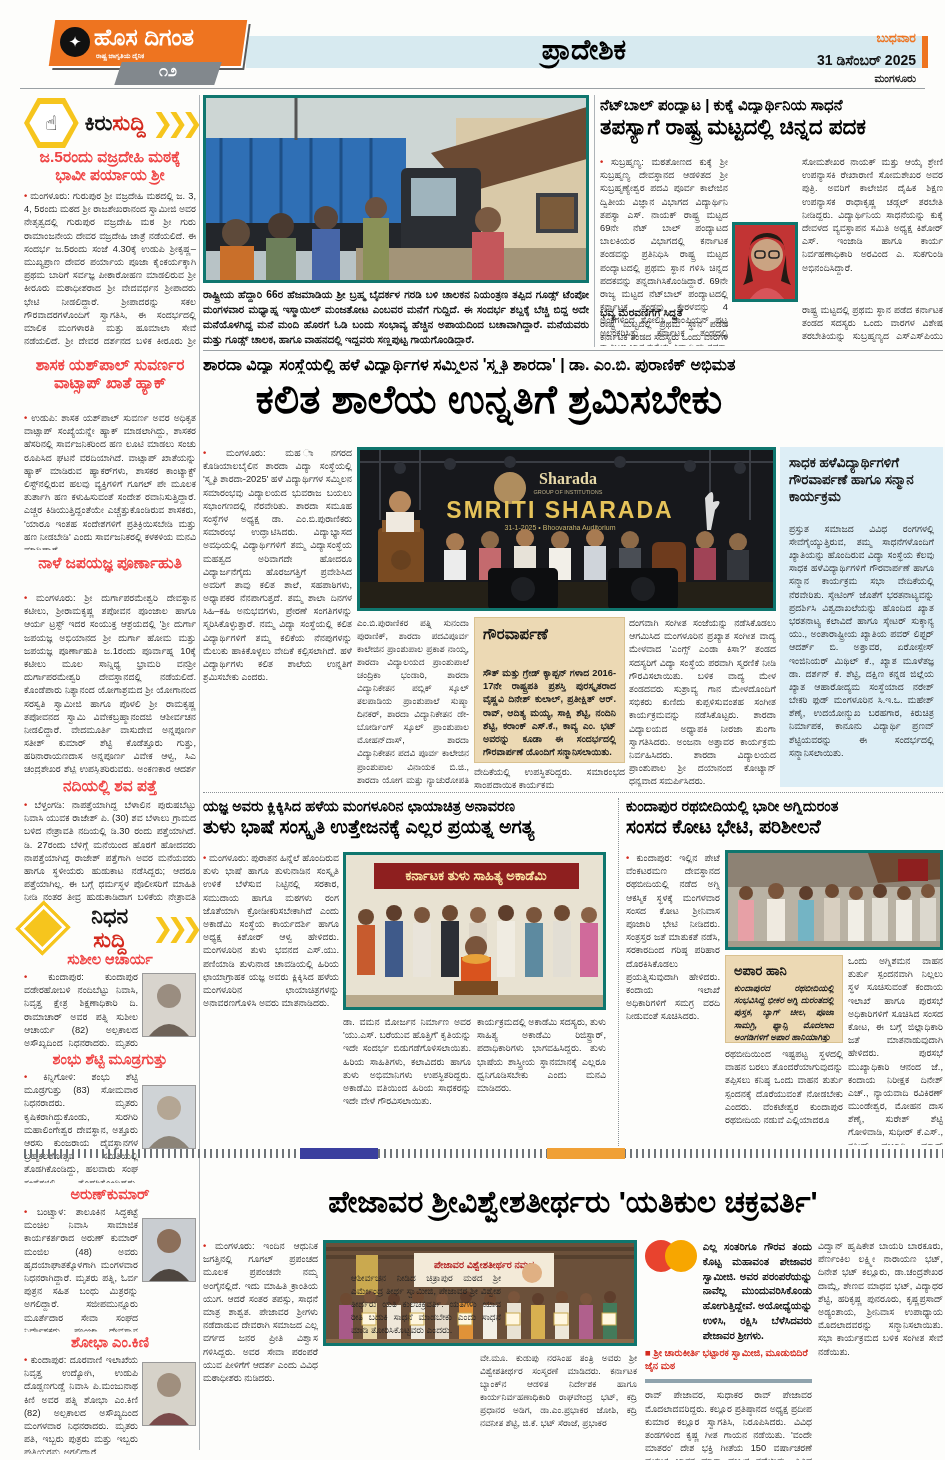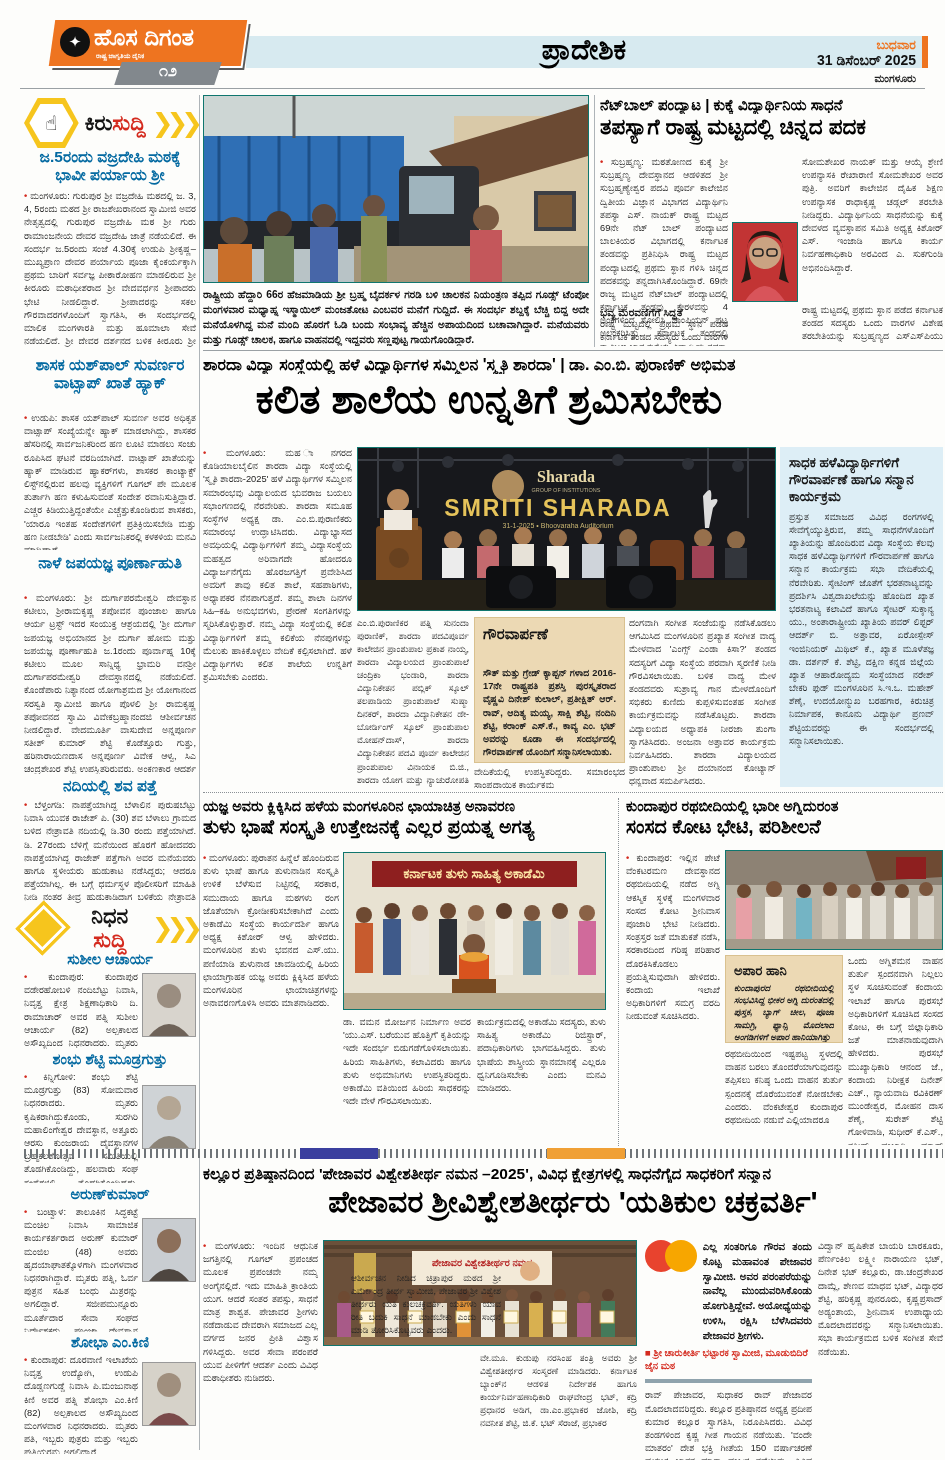--- a/index.html
+++ b/index.html
@@ -1,21 +1,21 @@
 <!DOCTYPE html>
 <html><head>
 <meta charset="utf-8">
 <style>
   html,body{margin:0;padding:0;background:#e9e9e9;}
   .page{position:relative;width:945px;height:1460px;background:#fdfdfb;margin:0 auto;
         font-family:"Liberation Sans","DejaVu Sans",sans-serif;color:#141414;overflow:hidden;}
   .abs{position:absolute;}
   .body{font-size:9.3px;line-height:1.42;text-align:justify;color:#1c1c1c;overflow:hidden;}
   .body.dl::before{content:"• ";color:#d42a1e;font-weight:700;}
-  .bh{font-weight:700;text-align:center;color:#0369a1;line-height:1.18;overflow:hidden;}
+  .bh{font-weight:700;text-align:center;color:#ef4444;line-height:1.18;overflow:hidden;}
   .kick{font-weight:700;color:#000;overflow:hidden;white-space:nowrap;}
   .hl{font-weight:700;color:#000;line-height:1.05;overflow:hidden;}
   .vrule{width:1px;background:#aeb4b8;}
   .hrule{height:1px;background:#9aa0a4;}
   .dotrule{border-left:1px dotted #8b9196;width:0;}
   .caption{font-size:9px;line-height:1.45;text-align:justify;color:#222;overflow:hidden;}
   .caption.bold{font-weight:700;font-size:10.3px;color:#111;}
   .beigebox{background:#ecd9b4;border:1px solid #d9c18f;box-sizing:border-box;padding:7px 8px;overflow:hidden;}
   .bluebox{background:#ddeef6;box-sizing:border-box;padding:8px 9px;overflow:hidden;}
   .badge{display:flex;align-items:center;gap:6px;}
@@ -26,38 +26,38 @@
   .diamond{width:34px;height:34px;background:#f6c51d;transform:rotate(45deg);border:3px solid #f6c51d;box-shadow:inset 0 0 0 3px #fff;}
   .badgetxt{font-size:21px;font-weight:800;letter-spacing:0;text-align:center;}
   .badgetxt .red{color:#d42a1e;}
   .chev{color:#f6c51d;font-weight:800;font-size:26px;letter-spacing:-7px;line-height:1;}
   .dashes{background:repeating-linear-gradient(90deg,#6f7478 0 2px,transparent 2px 6px);}
   .quoteicon{position:relative;width:52px;height:34px;}
   .quoteicon .c1{position:absolute;left:0;top:0;width:32px;height:32px;border-radius:50%;background:#e8432e;}
   .quoteicon .c2{position:absolute;left:20px;top:0;width:32px;height:32px;border-radius:50%;background:#f7a600;}
   .qtext{font-size:10.2px;font-weight:700;line-height:1.45;text-align:justify;color:#111;}
   .qattr{font-size:9.6px;font-weight:700;color:#d42a1e;line-height:1.35;}
-  .photoframe{border:1px solid #0f766e;box-sizing:border-box;background:#bef264;overflow:hidden;}
+  .photoframe{border:3px solid #0f766e;box-sizing:border-box;background:#bef264;overflow:hidden;}
   svg{display:block;}
 </style>
 </head>
 <body>
 
 <div class="page">
 
   <div class="abs" style="left:0;top:0;width:945px;height:90px;">
     <div class="abs" style="left:246px;top:36px;width:676px;height:32px;background:#d7eaf0;"></div>
     <div class="abs" style="left:246px;top:34px;width:676px;text-align:center;font-size:28px;font-weight:800;color:#000;">ಪ್ರಾದೇಶಿಕ</div>
     <div class="abs" style="left:52px;top:20px;width:192px;height:46px;background:#ee7420;transform:skewX(-8deg);box-shadow:2px 2px 0 #fff,4px 4px 0 #5a5a5a;"></div>
     <div class="abs" style="left:60px;top:27px;width:30px;height:30px;border-radius:50%;background:#111;color:#fff;display:flex;align-items:center;justify-content:center;font-size:15px;">✦</div>
     <div class="abs" style="left:94px;top:24px;width:150px;font-size:23px;font-weight:800;color:#fff;white-space:nowrap;">ಹೊಸ ದಿಗಂತ</div>
     <div class="abs" style="left:96px;top:52px;width:140px;font-size:6.5px;font-weight:700;color:#fff;">ರಾಷ್ಟ್ರ ಜಾಗೃತಿಯ ದೈನಿಕ</div>
     <div class="abs" style="left:118px;top:62px;width:100px;height:23px;background:#82888d;transform:skewX(-18deg);"></div>
     <div class="abs" style="left:118px;top:62px;width:100px;text-align:center;font-size:16px;font-weight:800;color:#fff;">೧೨</div>
-    <div class="abs" style="left:790px;top:38px;width:126px;text-align:right;font-size:12.5px;font-weight:800;color:#ee7420;">ಬುಧವಾರ</div>
+    <div class="abs" style="left:790px;top:31px;width:126px;text-align:right;font-size:12.5px;font-weight:800;color:#ee7420;">ಬುಧವಾರ</div>
     <div class="abs" style="left:770px;top:52px;width:146px;text-align:right;font-size:14px;font-weight:800;color:#111;">31 ಡಿಸೆಂಬರ್ 2025</div>
     <div class="abs" style="left:790px;top:72px;width:126px;text-align:right;font-size:10.5px;font-weight:700;color:#222;">ಮಂಗಳೂರು</div>
     <div class="abs" style="left:922px;top:36px;width:6px;height:32px;background:#ee7420;"></div>
     <div class="abs hrule" style="left:20px;top:88px;width:905px;"></div>
   </div>
 
   <div class="abs vrule" style="left:199px;top:95px;height:1355px;"></div>
 
   <div class="abs badge" style="left:24px;top:98px;width:172px;height:50px;">
     <div class="hex">
@@ -252,21 +252,21 @@
 
   <div class="abs beigebox" style="left:474px;top:617px;width:151px;height:146px;">
     <div style="font-size:15px;font-weight:800;margin-bottom:4px;">ಗೌರವಾರ್ಪಣೆ</div>
     <div class="body" style="font-weight:700;height:110px;margin-top:24px;">ಸೌತ್ ಮತ್ತು ಗ್ರೇಡ್ ಕ್ಯಾಪ್ಟನ್ ಗಳಾದ 2016-17ನೇ ರಾಷ್ಟ್ರಪತಿ ಪ್ರಶಸ್ತಿ ಪುರಸ್ಕೃತರಾದ ವೈಷ್ಣವಿ ದಿನೇಶ್ ಕುಲಾಲ್, ಪ್ರತೀಕ್ಷಿತ್ ಆರ್. ರಾವ್, ಆದಿತ್ಯ ಮಯ್ಯ, ಸಾಕ್ಷಿ ಶೆಟ್ಟಿ, ನಂದಿನಿ ಶೆಟ್ಟಿ, ಕರಾಂಕ್ ಎಸ್.ಕೆ., ಕಾವ್ಯ ಎಂ. ಭಟ್ ಅವರನ್ನು ಕೂಡಾ ಈ ಸಂದರ್ಭದಲ್ಲಿ ಗೌರವಾರ್ಪಣೆ ಯೊಂದಿಗೆ ಸನ್ಮಾನಿಸಲಾಯಿತು.</div>
   </div>
   <div class="abs body" style="left:474px;top:766px;width:151px;height:22px;">ವೇದಿಕೆಯಲ್ಲಿ ಉಪಸ್ಥಿತರಿದ್ದರು. ಸಮಾರಂಭದ ಸಾಂಪ್ರದಾಯಿಕ ಕಾರ್ಯಕ್ರಮ</div>
 
   <div class="abs body" style="left:629px;top:617px;width:147px;height:170px;">ದಂಗವಾಗಿ ಸಂಗೀತ ಸಂಜೆಯನ್ನು ನಡೆಸಿಕೊಡಲು ಆಗಮಿಸಿದ ಮಂಗಳೂರಿನ ಪ್ರಖ್ಯಾತ ಸಂಗೀತ ವಾದ್ಯ ಮೇಳವಾದ 'ಎಂಗ್ಸ್ ಎಂಡಾ ಕಿಸಾ?' ತಂಡದ ಸದಸ್ಯರಿಗೆ ವಿದ್ಯಾ ಸಂಸ್ಥೆಯ ಪರವಾಗಿ ಸ್ಮರಣಿಕೆ ನೀಡಿ ಗೌರವಿಸಲಾಯಿತು. ಬಳಿಕ ವಾದ್ಯ ಮೇಳ ತಂಡದವರು ಸುಶ್ರಾವ್ಯ ಗಾನ ಮೇಳದೊಂದಿಗೆ ಸಭಿಕರು ಕುಣಿದು ಕುಪ್ಪಳಿಸುವಂತಹ ಸಂಗೀತ ಕಾರ್ಯಕ್ರಮವನ್ನು ನಡೆಸಿಕೊಟ್ಟರು. ಶಾರದಾ ವಿದ್ಯಾಲಯದ ಅಧ್ಯಾಪಕಿ ನೀರಜಾ ತುಂಗಾ ಸ್ವಾಗತಿಸಿದರು. ಅಂಜನಾ ಅತ್ತಾವರ ಕಾರ್ಯಕ್ರಮ ನಿರ್ವಹಿಸಿದರು. ಶಾರದಾ ವಿದ್ಯಾಲಯದ ಪ್ರಾಂಶುಪಾಲ ಶ್ರೀ ದಯಾನಂದ ಕೋಟ್ಯಾನ್ ಧನ್ಯವಾದ ಸಮರ್ಪಿಸಿದರು.</div>
 
   <div class="abs bluebox" style="left:780px;top:447px;width:163px;height:340px;">
-    <div style="font-size:13.5px;font-weight:800;line-height:1.25;margin-bottom:5px;">ಸಾಧಕ ಹಳೆವಿದ್ಯಾರ್ಥಿಗಳಿಗೆ ಗೌರವಾರ್ಪಣೆ ಹಾಗೂ ಸನ್ಮಾನ ಕಾರ್ಯಕ್ರಮ</div>
+    <div style="font-size:13.5px;font-weight:800;line-height:1.25;margin-bottom:17px;">ಸಾಧಕ ಹಳೆವಿದ್ಯಾರ್ಥಿಗಳಿಗೆ ಗೌರವಾರ್ಪಣೆ ಹಾಗೂ ಸನ್ಮಾನ ಕಾರ್ಯಕ್ರಮ</div>
     <div class="body" style="height:272px;">ಪ್ರಸ್ತುತ ಸಮಾಜದ ವಿವಿಧ ರಂಗಗಳಲ್ಲಿ ಸೇವೆಗೈಯ್ಯುತ್ತಿರುವ, ತಮ್ಮ ಸಾಧನೆಗಳೊಂದಿಗೆ ಖ್ಯಾತಿಯನ್ನು ಹೊಂದಿರುವ ವಿದ್ಯಾ ಸಂಸ್ಥೆಯ ಕೆಲವು ಸಾಧಕ ಹಳೆವಿದ್ಯಾರ್ಥಿಗಳಿಗೆ ಗೌರವಾರ್ಪಣೆ ಹಾಗೂ ಸನ್ಮಾನ ಕಾರ್ಯಕ್ರಮ ಸಭಾ ವೇದಿಕೆಯಲ್ಲಿ ನೆರವೇರಿತು. ಸ್ಕೇಟಿಂಗ್ ಜೊತೆಗೆ ಭರತನಾಟ್ಯವನ್ನು ಪ್ರದರ್ಶಿಸಿ ವಿಶ್ವದಾಖಲೆಯನ್ನು ಹೊಂದಿದ ಖ್ಯಾತ ಭರತನಾಟ್ಯ ಕಲಾವಿದೆ ಹಾಗೂ ಸ್ಕೇಟರ್ ಸುಕ್ಕಾನ್ಯ ಯು., ಅಂತಾರಾಷ್ಟ್ರೀಯ ಖ್ಯಾತಿಯ ಪವರ್ ಲಿಫ್ಟರ್ ಆದರ್ಶ್ ಬಿ. ಅತ್ತಾವರ, ಏರೋಸ್ಪೇಸ್ ಇಂಜಿನಿಯರ್ ಮಿಥಿಲ್ ಕೆ., ಖ್ಯಾತ ಮೂಳೆತಜ್ಞ ಡಾ. ದರ್ಶನ್ ಕೆ. ಶೆಟ್ಟಿ, ದಕ್ಷಿಣ ಕನ್ನಡ ಜಿಲ್ಲೆಯ ಖ್ಯಾತ ಆಹಾರೋದ್ಯಮ ಸಂಸ್ಥೆಯಾದ ನರೇಶ್ ಬೇಕರಿ ಫುಡ್ ಮಂಗಳೂರಿನ ಸಿ.ಇ.ಒ. ಮಹೇಶ್ ಶೆಣೈ, ಉದಯೋನ್ಮುಖ ಬರಹಗಾರ, ಕಿರುಚಿತ್ರ ನಿರ್ಮಾಪಕ, ಕಾನೂನು ವಿದ್ಯಾರ್ಥಿ ಪ್ರಣವ್ ಶೆಟ್ಟಿಯವರನ್ನು ಈ ಸಂದರ್ಭದಲ್ಲಿ ಸನ್ಮಾನಿಸಲಾಯಿತು.</div>
   </div>
 
   <div class="abs" style="left:203px;top:792px;width:740px;border-top:1px dotted #8b9196;"></div>
 
   <div class="abs hl" style="left:203px;top:817px;width:415px;height:30px;font-size:19px;">ತುಳು ಭಾಷೆ ಸಂಸ್ಕೃತಿ ಉತ್ತೇಜನಕ್ಕೆ ಎಲ್ಲರ ಪ್ರಯತ್ನ ಅಗತ್ಯ</div>
   <div class="abs kick" style="left:203px;top:798px;width:415px;font-size:14.5px;">ಯಜ್ಞ ಅವರು ಕ್ಲಿಕ್ಕಿಸಿದ ಹಳೆಯ ಮಂಗಳೂರಿನ ಛಾಯಾಚಿತ್ರ ಅನಾವರಣ</div>
   <div class="abs body dl" style="left:203px;top:852px;width:136px;height:292px;">ಮಂಗಳೂರು: ಪುರಾತನ ಹಿನ್ನೆಲೆ ಹೊಂದಿರುವ ತುಳು ಭಾಷೆ ಹಾಗೂ ತುಳುನಾಡಿನ ಸಂಸ್ಕೃತಿ ಉಳಿಕೆ ಬೆಳೆಸುವ ನಿಟ್ಟಿನಲ್ಲಿ ಸರಕಾರ, ಸಮುದಾಯ ಹಾಗೂ ಮಠಗಳು ರಂಗ ಜೊತೆಯಾಗಿ ಕ್ರೋಡೀಕರಿಸಬೇಕಾಗಿದೆ ಎಂದು ಅಕಾಡೆಮಿ ಸಂಸ್ಥೆಯ ಕಾರ್ಯದರ್ಶಿ ಹಾಗೂ ಅಧ್ಯಕ್ಷ ಕಿಶೋರ್ ಆಳ್ವ ಹೇಳಿದರು. ಮಂಗಳೂರಿನ ತುಳು ಭವನದ ಎಸ್.ಯು. ಪಣಿಯಾಡಿ ತುಳುನಾಡ ಚಾವಡಿಯಲ್ಲಿ ಹಿರಿಯ ಛಾಯಾಗ್ರಾಹಕ ಯಜ್ಞ ಅವರು ಕ್ಲಿಕ್ಕಿಸಿದ ಹಳೆಯ ಮಂಗಳೂರಿನ ಛಾಯಾಚಿತ್ರಗಳನ್ನು ಅನಾವರಣಗೊಳಿಸಿ ಅವರು ಮಾತನಾಡಿದರು.</div>
 
   <div class="abs photoframe" style="left:343px;top:852px;width:263px;height:158px;">
@@ -342,21 +342,20 @@
     <div style="font-size:13px;font-weight:800;margin-bottom:3px;">ಅಪಾರ ಹಾನಿ</div>
     <div class="body" style="font-weight:700;font-size:8.6px;height:62px;font-style:italic;">ಕುಂದಾಪುರದ ರಥಬೀದಿಯಲ್ಲಿ ಸಂಭವಿಸಿದ್ದ ಭೀಕರ ಅಗ್ನಿ ದುರಂತದಲ್ಲಿ ಪುಸ್ತಕ, ಬ್ಯಾಗ್ ಚೀಲ, ಪೂಜಾ ಸಾಮಗ್ರಿ, ಫ್ಯಾನ್ಸಿ ಮೊದಲಾದ ಅಂಗಡಿಗಳಿಗೆ ಅಪಾರ ಹಾನಿಯಾಗಿತ್ತು</div>
   </div>
   <div class="abs body" style="left:725px;top:1048px;width:118px;height:96px;">ರಥಬೀದಿಯಿಂದ ಇಷ್ಟಪಟ್ಟ ಸ್ಥಳದಲ್ಲಿ ವಾಹನ ಬರಲು ತೊಂದರೆಯಾಗುವುದನ್ನು ತಪ್ಪಿಸಲು ಕನಿಷ್ಠ ಒಂದು ವಾಹನ ತುರ್ತು ಸ್ಪಂದನಕ್ಕೆ ದೊರೆಯುವಂತೆ ನೋಡಬೇಕು ಎಂದರು. ವೆಂಕಟೇಶ್ವರ ಕುಂದಾಪುರ ರಥಬೀದಿಯ ನಡುವೆ ಎಲ್ಲಿಯಾದರೂ</div>
   <div class="abs body" style="left:848px;top:955px;width:95px;height:190px;">ಒಂದು ಅಗ್ನಿಶಮನ ವಾಹನ ತುರ್ತು ಸ್ಪಂದನವಾಗಿ ನಿಲ್ಲಲು ಸ್ಥಳ ಸೂಚಿಸುವಂತೆ ಕಂದಾಯ ಇಲಾಖೆ ಹಾಗೂ ಪುರಸಭೆ ಅಧಿಕಾರಿಗಳಿಗೆ ಸೂಚಿಸಿದ ಸಂಸದ ಕೋಟ, ಈ ಬಗ್ಗೆ ಜಿಲ್ಲಾಧಿಕಾರಿ ಜತೆ ಮಾತನಾಡುವುದಾಗಿ ಹೇಳಿದರು. ಪುರಸಭೆ ಮುಖ್ಯಾಧಿಕಾರಿ ಆನಂದ ಜೆ., ಕಂದಾಯ ನಿರೀಕ್ಷಕ ದಿನೇಶ್ ಎಚ್., ನ್ಯಾಯವಾದಿ ರವಿಕಿರಣ್ ಮುಂಡೇಶ್ವರ, ಮೋಹನ ದಾಸ ಶೆಣೈ, ಸುರೇಶ್ ಶೆಟ್ಟಿ ಗೋಳಿವಾಡಿ, ಸುಧೀರ್ ಕೆ.ಎಸ್., ಸತೀಶ್ ಪೂಜಾರಿ, ಪ್ರಕಾಶ್ ಶರ್ಮಾ, ಸೌರಭಿ ಪೈ, ಶಶಿಧರ ಶೆಟ್ಟಿ ಸಾಲ್ಮರ ಮೊದಲಾದವರು ಇದ್ದರು.</div>
 
   <div class="abs dashes" style="left:24px;top:1149px;width:919px;height:9px;"></div>
   <div class="abs" style="left:300px;top:1148px;width:78px;height:11px;background:#3a3f9e;"></div>
   <div class="abs" style="left:547px;top:1148px;width:78px;height:11px;background:#f0a035;"></div>
 
-  <div class="abs kick" style="left:203px;top:1165px;width:740px;font-size:15.5px;">ಕಲ್ಲೂರ ಪ್ರತಿಷ್ಠಾನದಿಂದ 'ಪೇಜಾವರ ವಿಶ್ವೇಶತೀರ್ಥ ನಮನ –2025', ವಿವಿಧ ಕ್ಷೇತ್ರಗಳಲ್ಲಿ ಸಾಧನೆಗೈದ ಸಾಧಕರಿಗೆ ಸನ್ಮಾನ</div>
   <div class="abs hl" style="left:203px;top:1186px;width:740px;height:48px;font-size:30px;text-align:center;">ಪೇಜಾವರ ಶ್ರೀವಿಶ್ವೇಶತೀರ್ಥರು 'ಯತಿಕುಲ ಚಕ್ರವರ್ತಿ'</div>
 
   <div class="abs body dl" style="left:203px;top:1240px;width:115px;height:214px;">ಮಂಗಳೂರು: ಇಂದಿನ ಆಧುನಿಕ ಜಗತ್ತಿನಲ್ಲಿ ಗೂಗಲ್ ಪ್ರಪಂಚದ ಮೂಲಕ ಪ್ರಪಂಚವೇ ನಮ್ಮ ಅಂಗೈನಲ್ಲಿದೆ. ಇದು ಮಾಹಿತಿ ಕ್ರಾಂತಿಯ ಯುಗ. ಆದರೆ ಸಂತರ ತಪಸ್ಸು, ಸಾಧನೆ ಮಾತ್ರ ಶಾಶ್ವತ. ಪೇಜಾವರ ಶ್ರೀಗಳು ನಡೆದಾಡುವ ದೇವರಾಗಿ ಸಮಾಜದ ಎಲ್ಲ ವರ್ಗದ ಜನರ ಪ್ರೀತಿ ವಿಶ್ವಾಸ ಗಳಿಸಿದ್ದರು. ಅವರ ಸೇವಾ ಪರಂಪರೆ ಯುವ ಪೀಳಿಗೆಗೆ ಆದರ್ಶ ಎಂದು ವಿವಿಧ ಮಠಾಧೀಶರು ನುಡಿದರು.</div>
 
   <div class="abs photoframe" style="left:323px;top:1240px;width:314px;height:106px;">
     <svg width="312" height="104" viewBox="0 0 312 104">
       <rect width="312" height="104" fill="#6b503a"></rect>
       <g stroke="#55402e" stroke-width="4">
           <line x1="0" y1="6" x2="312" y2="6"></line>
           <line x1="0" y1="14" x2="312" y2="14"></line>

